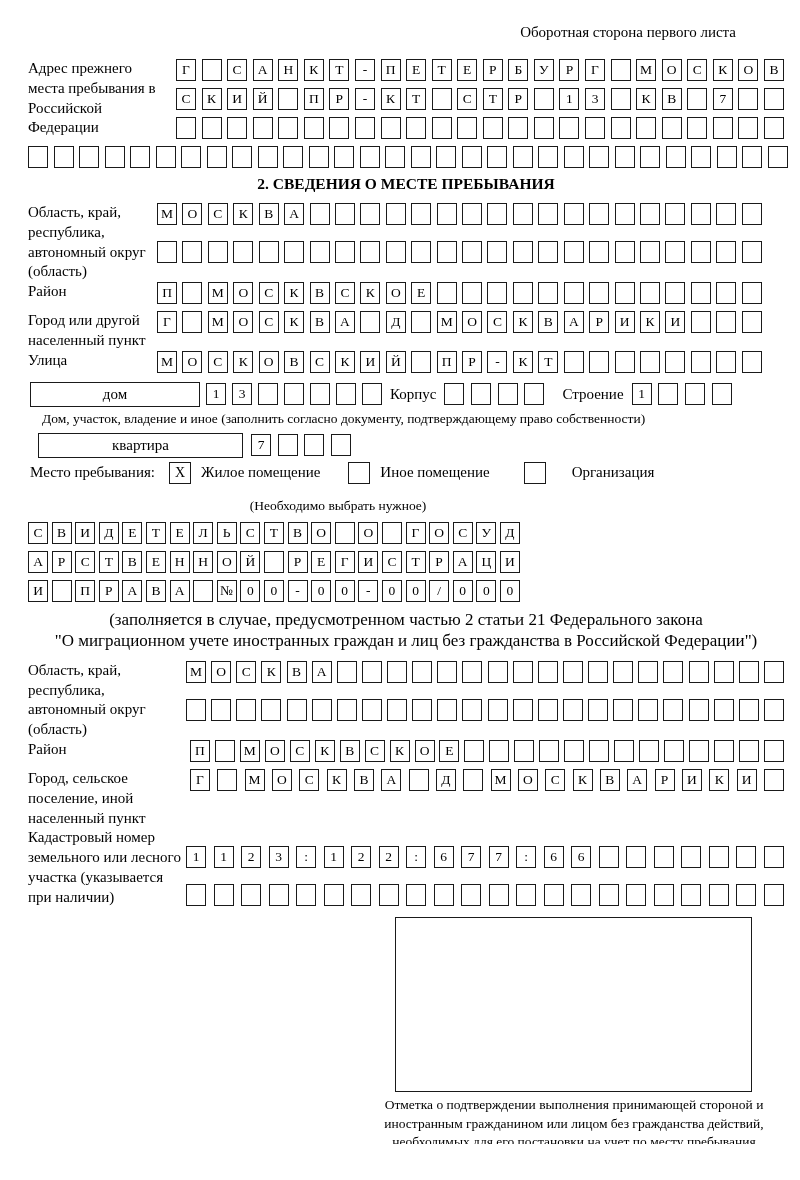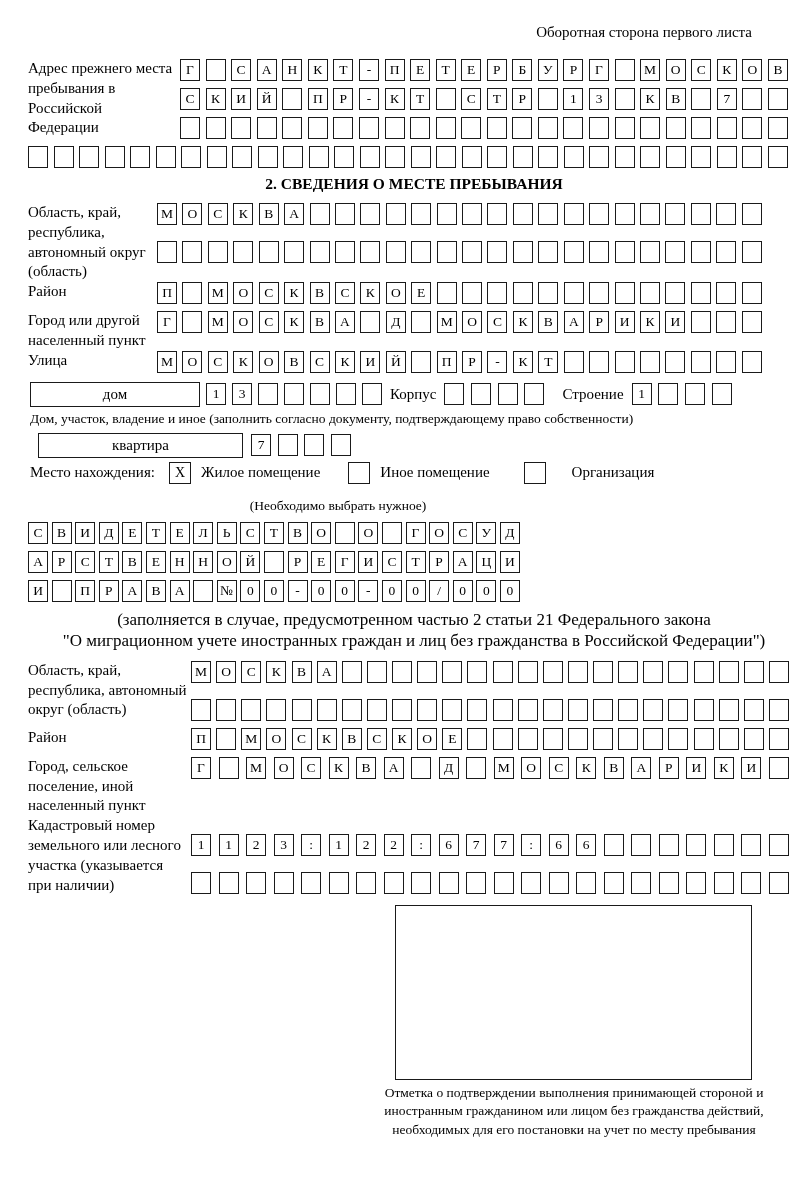--- a/index.html
+++ b/index.html
@@ -1,28 +1,28 @@
 <!DOCTYPE html>
 <html><head>
 <meta charset="utf-8">
 <style>
   * { margin:0; padding:0; box-sizing:border-box; }
   body { background:#ffffff; color:#000; font-family:"Liberation Serif", serif; }
-  .page { width:800px; height:1144px; background:#fff; padding:24px 0 0 28px; position:relative; overflow:hidden; }
+  .page { width:800px; height:1144px; background:#fff; padding:24px 16px 0 28px; position:relative; overflow:hidden; }
 
   .header-note { text-align:right; font-size:15px; padding-right:48px; margin-bottom:18px; }
 
   .flex-row { display:flex; align-items:flex-start; }
   .lbl { font-size:15px; line-height:1.32; }
 
   .cells { display:flex; justify-content:space-between; margin-bottom:7px; }
   .cell { width:20px; height:22px; border:1.6px solid #1a1a1a; display:flex; align-items:center; justify-content:center; font-size:13.5px; flex:0 0 auto; background:#fff; }
 
   .caption { font-size:12.5px; text-align:center; margin:2px 0 10px 0; }
-  .caption-left { font-size:13.5px; margin:0 0 6px 2px; }
+  .caption-left { font-size:13.5px; margin:0 0 6px 14px; }
 
   .sec-title { font-weight:bold; font-size:15.5px; text-align:center; margin:6px 0 10px 0; }
 
   .labelcol-1 { width:152px; padding-right:6px; }
   .cells-1 { width:608px; }
   .cells-full { width:760px; }
 
   .labelcol-2 { width:129px; padding-right:4px; }
   .cells-2 { width:605px; }
 
@@ -351,21 +351,21 @@
     <div class="wide-box" style="width:205px; margin-left:8px;">квартира</div>
     <div class="cells" style="width:100px; margin:0 0 0 8px;">
         <span class="cell">7</span>
         <span class="cell"></span>
         <span class="cell"></span>
         <span class="cell"></span>
       </div>
   </div>
 
   <div class="chk-line">
-    <span>Место нахождения:</span>
+    <span>Место пребывания:</span>
     <span class="chk">X</span>
     <span>Жилое помещение</span>
     <span class="chk" style="margin-left:28px;"></span>
     <span>Иное помещение</span>
     <span class="chk" style="margin-left:34px; margin-right:26px;"></span>
     <span>Организация</span>
   </div>
   <div class="chk-note">(Необходимо выбрать нужное)</div>
 
   <div class="flex-row">

